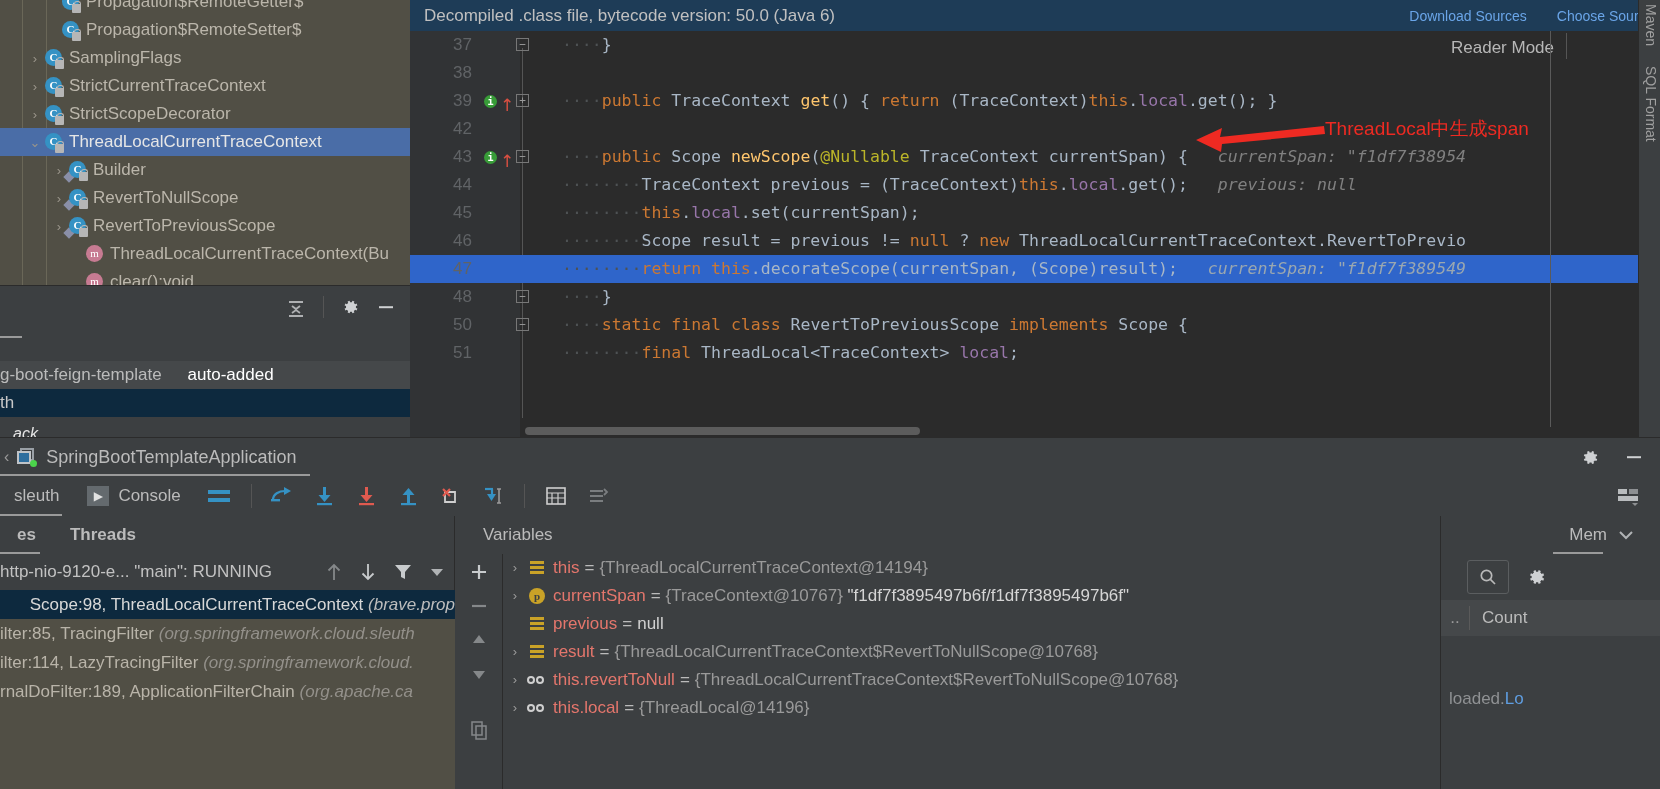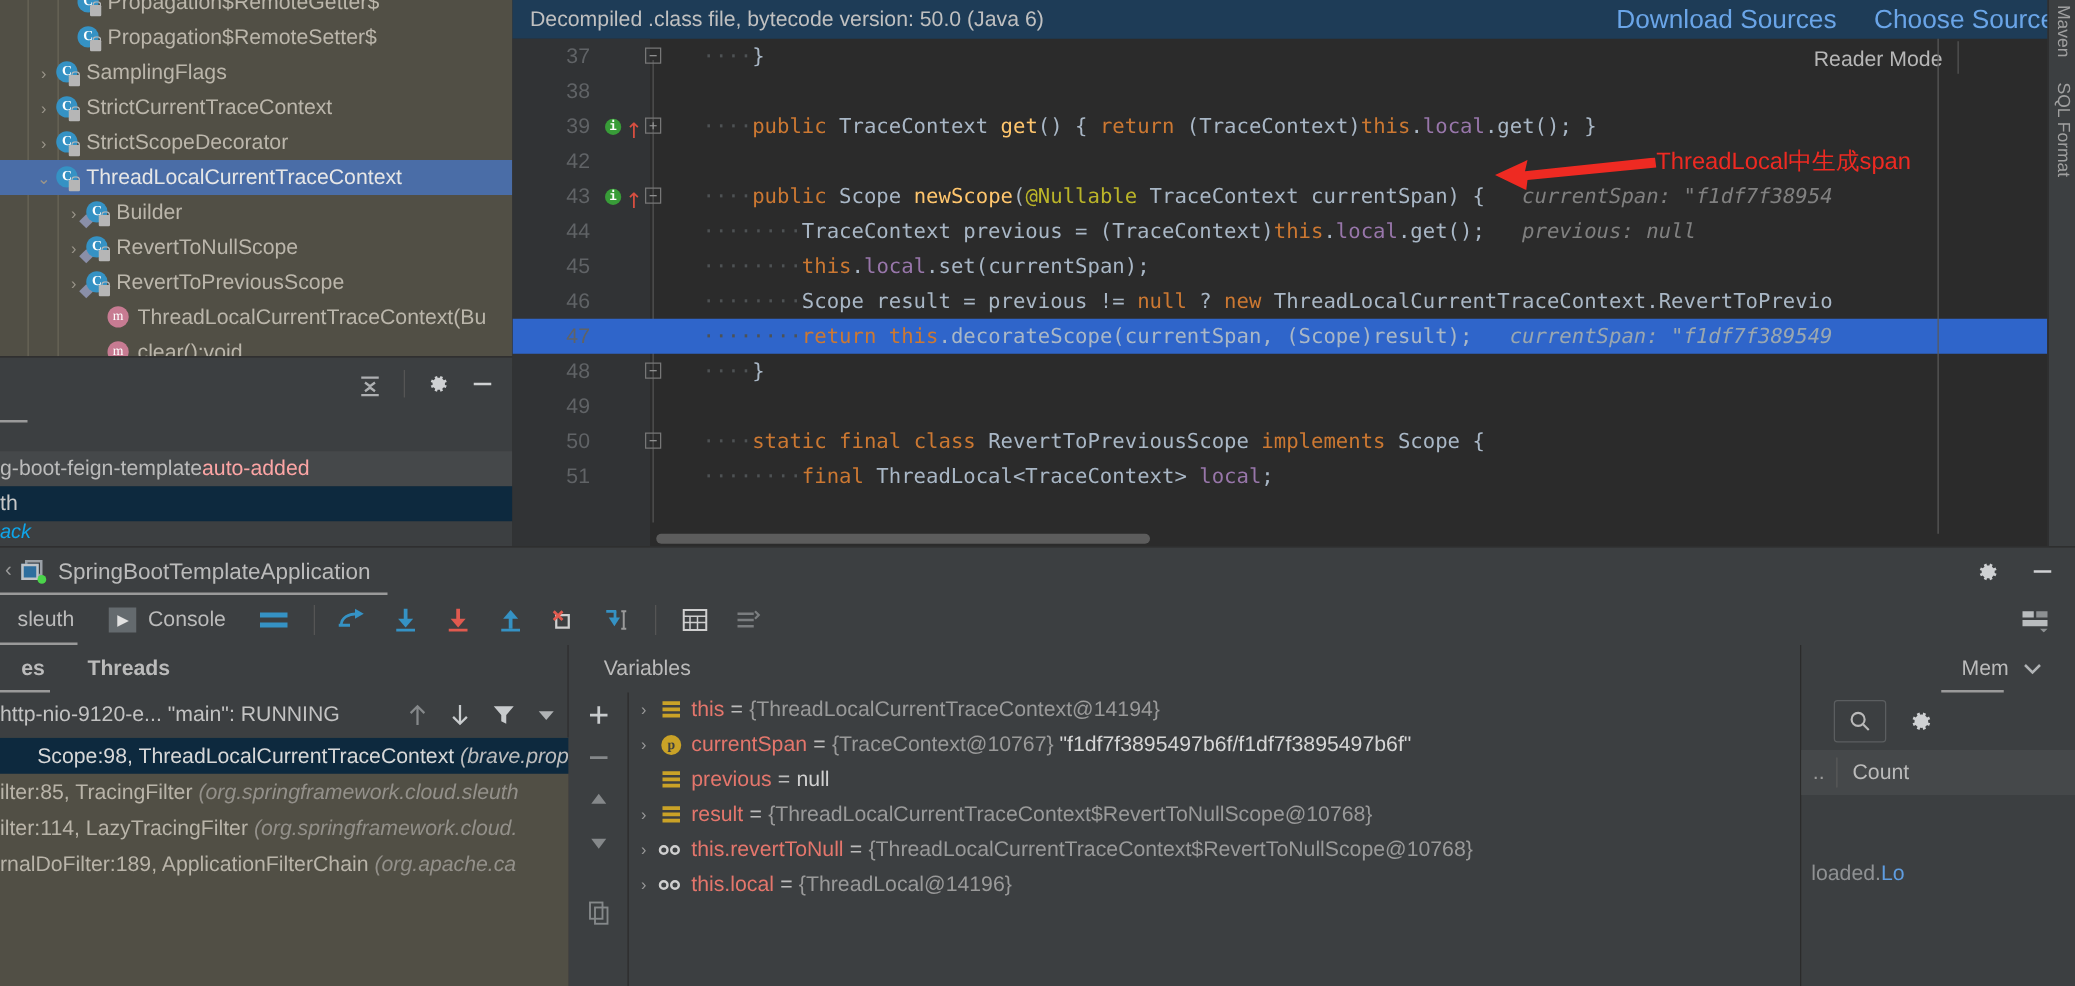--- a/index.html
+++ b/index.html
@@ -69,21 +69,21 @@
     background:#2b2b2b;
   }
   #decompile-banner {
     position:absolute; left:0; top:0; width:1280px; height:31px;
     background:#1e3c57; color:#c0c0c0; font-size:17px;
     display:flex; align-items:center; padding-left:14px;
   }
   #decompile-banner .links {
     margin-left:auto; display:flex; gap:30px; padding-right:18px;
   }
-  #decompile-banner .links a { color:#6aa5e8; text-decoration:none; font-size:21px;text-align:center;}
+  #decompile-banner .links a { color:#6aa5e8; text-decoration:none; font-size:14px;text-align:center;}
   #reader-mode {
     position:absolute; right:106px; top:38px; color:#b7b7b7; font-size:17px;
   }
   #reader-divider{
     position:absolute; right:93px; top:33px; width:1px; height:26px; background:#555;
   }
   #gutter {
     position:absolute; left:0; top:31px; width:110px; bottom:0;
     background:#313335;
   }
@@ -154,30 +154,30 @@
   #tool-strip .divider{ width:1px; height:22px; background:#555; }
   #proj-list{
     position:absolute; left:0; top:328px; width:410px; height:107px;
     background:#3c3f41;
   }
   #proj-row{
     position:absolute; left:0; top:33px; width:410px; height:28px;
     display:flex; align-items:center; color:#bbbbbb; font-size:17px;
     background:#45484a;
   }
-  #proj-row .muted{ color:#fca5a5; margin-left:0; }
+  #proj-row .muted{ color:#ffffff; margin-left:26px; }
   #proj-row2{
     position:absolute; left:0; top:61px; width:410px; height:28px;
     background:#0d293e; color:#c8c8c8; font-size:17px;
     display:flex; align-items:center;
   }
   #proj-row3{
-    position:absolute; left:0; top:89px; width:410px; height:26px;
-    color:#0ea5e9; font-size:16px; font-style:italic;
-    display:flex; align-items:flex-start;
+    position:absolute; left:13px; top:89px; width:410px; height:26px;
+    color:#e5e5e5; font-size:16px; font-style:italic;
+    display:flex; align-items:flex-end;
   }
   #proj-dash{
     position:absolute; left:0; top:8px; width:22px; height:2px; background:#9a9a9a;
   }
 
   
   #debug-window{
     position:absolute; left:0; top:437px; width:1660px; height:352px;
     background:#3c3f41; border-top:1px solid #2b2b2b;
   }
@@ -508,21 +508,20 @@
         <div class="code-line"><span class="ln">37</span><span class="fold">−</span><span class="code-text"><span class="dots">····</span>}</span></div>
         <div class="code-line"><span class="ln">38</span><span class="code-text"></span></div>
         <div class="code-line"><span class="ln">39</span><span class="bp-ico">i</span><span class="bp-arrow">↑</span><span class="fold">+</span><span class="code-text"><span class="dots">····</span><span class="kw">public</span> <span class="ty">TraceContext</span> <span class="fn">get</span>() <span class="brace">{</span> <span class="kw">return</span> (TraceContext)<span class="kw">this</span>.<span class="fld">local</span>.get(); <span class="brace">}</span></span></div>
         <div class="code-line"><span class="ln">42</span><span class="code-text"></span></div>
         <div class="code-line"><span class="ln">43</span><span class="bp-ico">i</span><span class="bp-arrow">↑</span><span class="fold">−</span><span class="code-text"><span class="dots">····</span><span class="kw">public</span> <span class="ty">Scope</span> <span class="fn">newScope</span>(<span class="ann">@Nullable</span> TraceContext currentSpan) {<span class="hint">   currentSpan: "f1df7f38954</span></span></div>
         <div class="code-line"><span class="ln">44</span><span class="code-text"><span class="dots">········</span>TraceContext previous = (TraceContext)<span class="kw">this</span>.<span class="fld">local</span>.get();<span class="hint">   previous: null</span></span></div>
         <div class="code-line"><span class="ln">45</span><span class="code-text"><span class="dots">········</span><span class="kw">this</span>.<span class="fld">local</span>.set(currentSpan);</span></div>
         <div class="code-line"><span class="ln">46</span><span class="code-text"><span class="dots">········</span>Scope result = previous != <span class="kw">null</span> ? <span class="kw">new</span> ThreadLocalCurrentTraceContext.RevertToPrevio</span></div>
         <div class="code-line hl"><span class="ln">47</span><span class="code-text"><span class="dots">········</span><span class="kw">return</span> <span class="kw">this</span>.decorateScope(currentSpan, (Scope)result);<span class="hint-l">   currentSpan: "f1df7f389549</span></span></div>
         <div class="code-line"><span class="ln">48</span><span class="fold">−</span><span class="code-text"><span class="dots">····</span>}</span></div>
-        <div class="code-line"><span class="ln">49</span><span class="code-text"></span></div>
         <div class="code-line"><span class="ln">50</span><span class="fold">−</span><span class="code-text"><span class="dots">····</span><span class="kw">static</span> <span class="kw">final</span> <span class="kw">class</span> RevertToPreviousScope <span class="kw">implements</span> Scope {</span></div>
         <div class="code-line"><span class="ln">51</span><span class="code-text"><span class="dots">········</span><span class="kw">final</span> ThreadLocal&lt;TraceContext&gt; <span class="fld">local</span>;</span></div>
       </div>
     <div id="right-margin-line"></div>
     <div id="editor-vscroll"></div>
     <div id="editor-hscroll"></div>
 
     <div id="anno-text">ThreadLocal中生成span</div>
     <svg id="anno-arrow" width="130" height="26" viewBox="0 0 130 26">
       <polygon points="0,14 26,2 24,11 128,0 129,8 26,18 25,26" fill="#ee2a22"></polygon>

